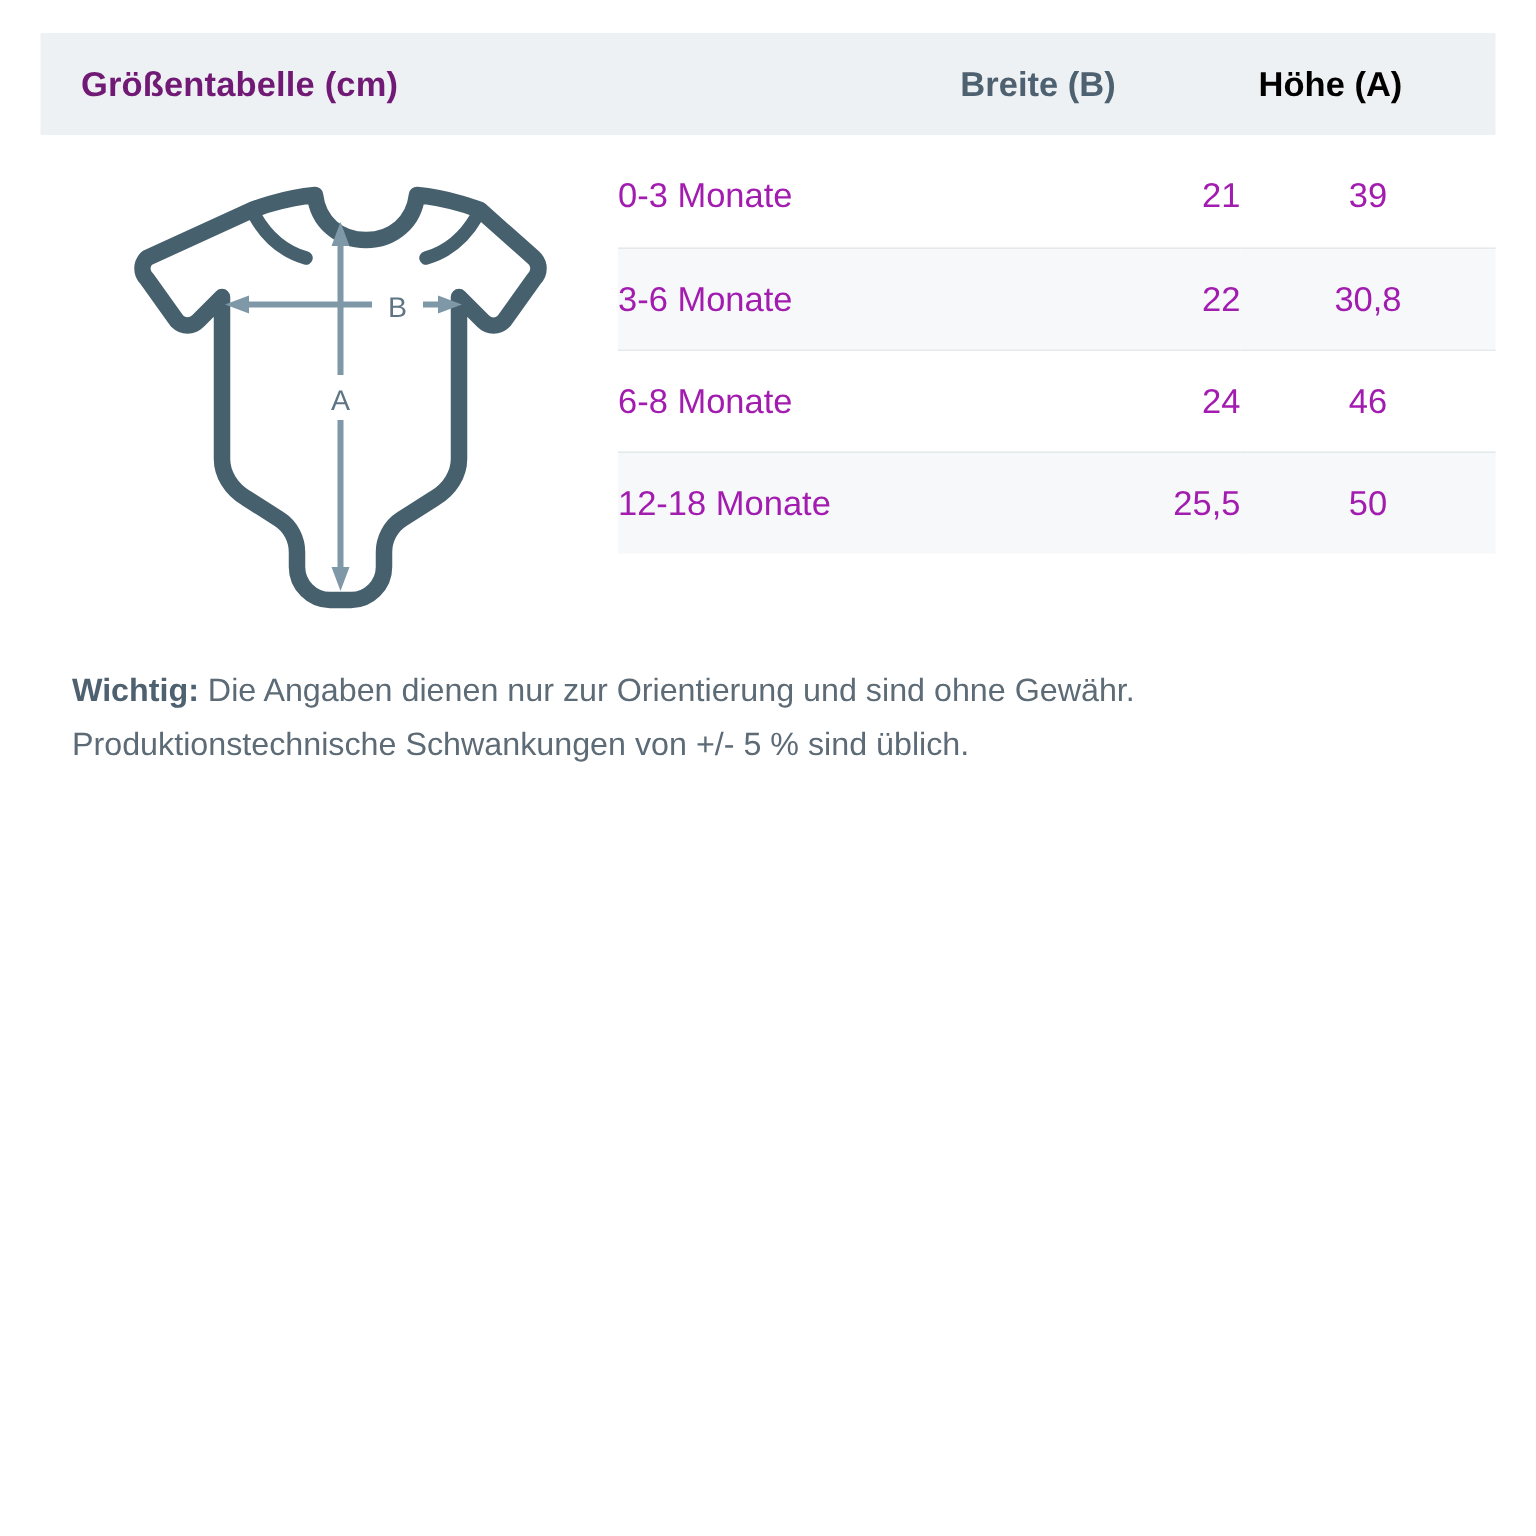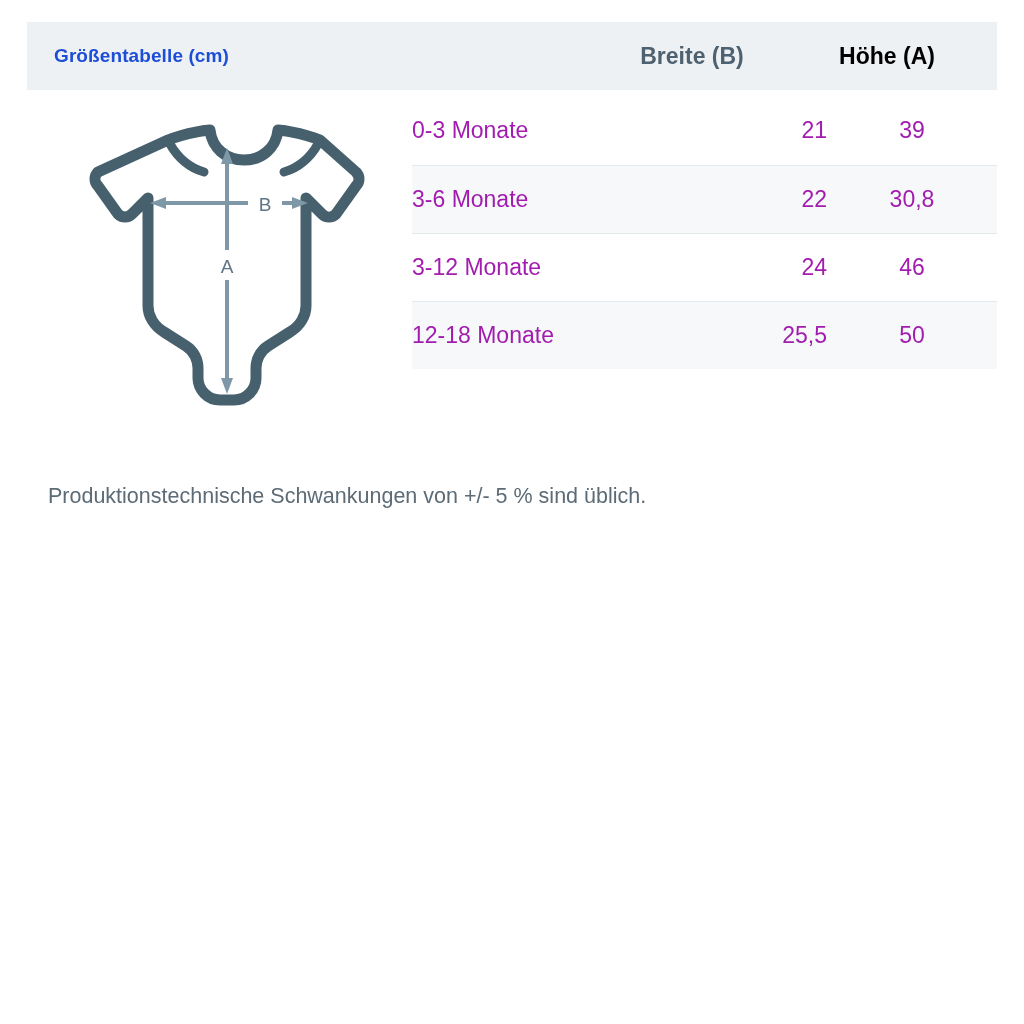--- a/index.html
+++ b/index.html
@@ -29,23 +29,23 @@
     top: 22px;
     width: 970px;
     height: 68px;
     background: #eef1f3;
     display: flex;
     align-items: center;
   }
   .header-title {
     position: absolute;
     left: 27px;
-    font-size: 19px;
-    font-weight: bold;
-    color: #1d4ed8;
+    font-size: 23px;
+    font-weight: bold;
+    color: #701a75;
     letter-spacing: 0.1px;
   }
   .header-col-b {
     position: absolute;
     left: 565px;
     width: 200px;
     text-align: center;
     font-size: 23px;
     font-weight: bold;
     color: #4e6170;
@@ -189,30 +189,30 @@
         <td class="cell-label">0-3 Monate</td>
         <td class="cell-b">21</td>
         <td class="cell-a">39</td>
       </tr>
       <tr class="alt">
         <td class="cell-label">3-6 Monate</td>
         <td class="cell-b">22</td>
         <td class="cell-a">30,8</td>
       </tr>
       <tr>
-        <td class="cell-label">3-12 Monate</td>
+        <td class="cell-label">6-8 Monate</td>
         <td class="cell-b">24</td>
         <td class="cell-a">46</td>
       </tr>
       <tr class="alt">
         <td class="cell-label">12-18 Monate</td>
         <td class="cell-b">25,5</td>
         <td class="cell-a">50</td>
       </tr>
     </tbody>
   </table>
 
   <div class="note">
-    <br>
+    <span><b>Wichtig:</b><span> Die Angaben dienen nur zur Orientierung und sind ohne Gewähr.</span></span><br>
     <span>Produktionstechnische Schwankungen von +/- 5 % sind üblich.</span>
   </div>
 
 </div>
 
 </body></html>

